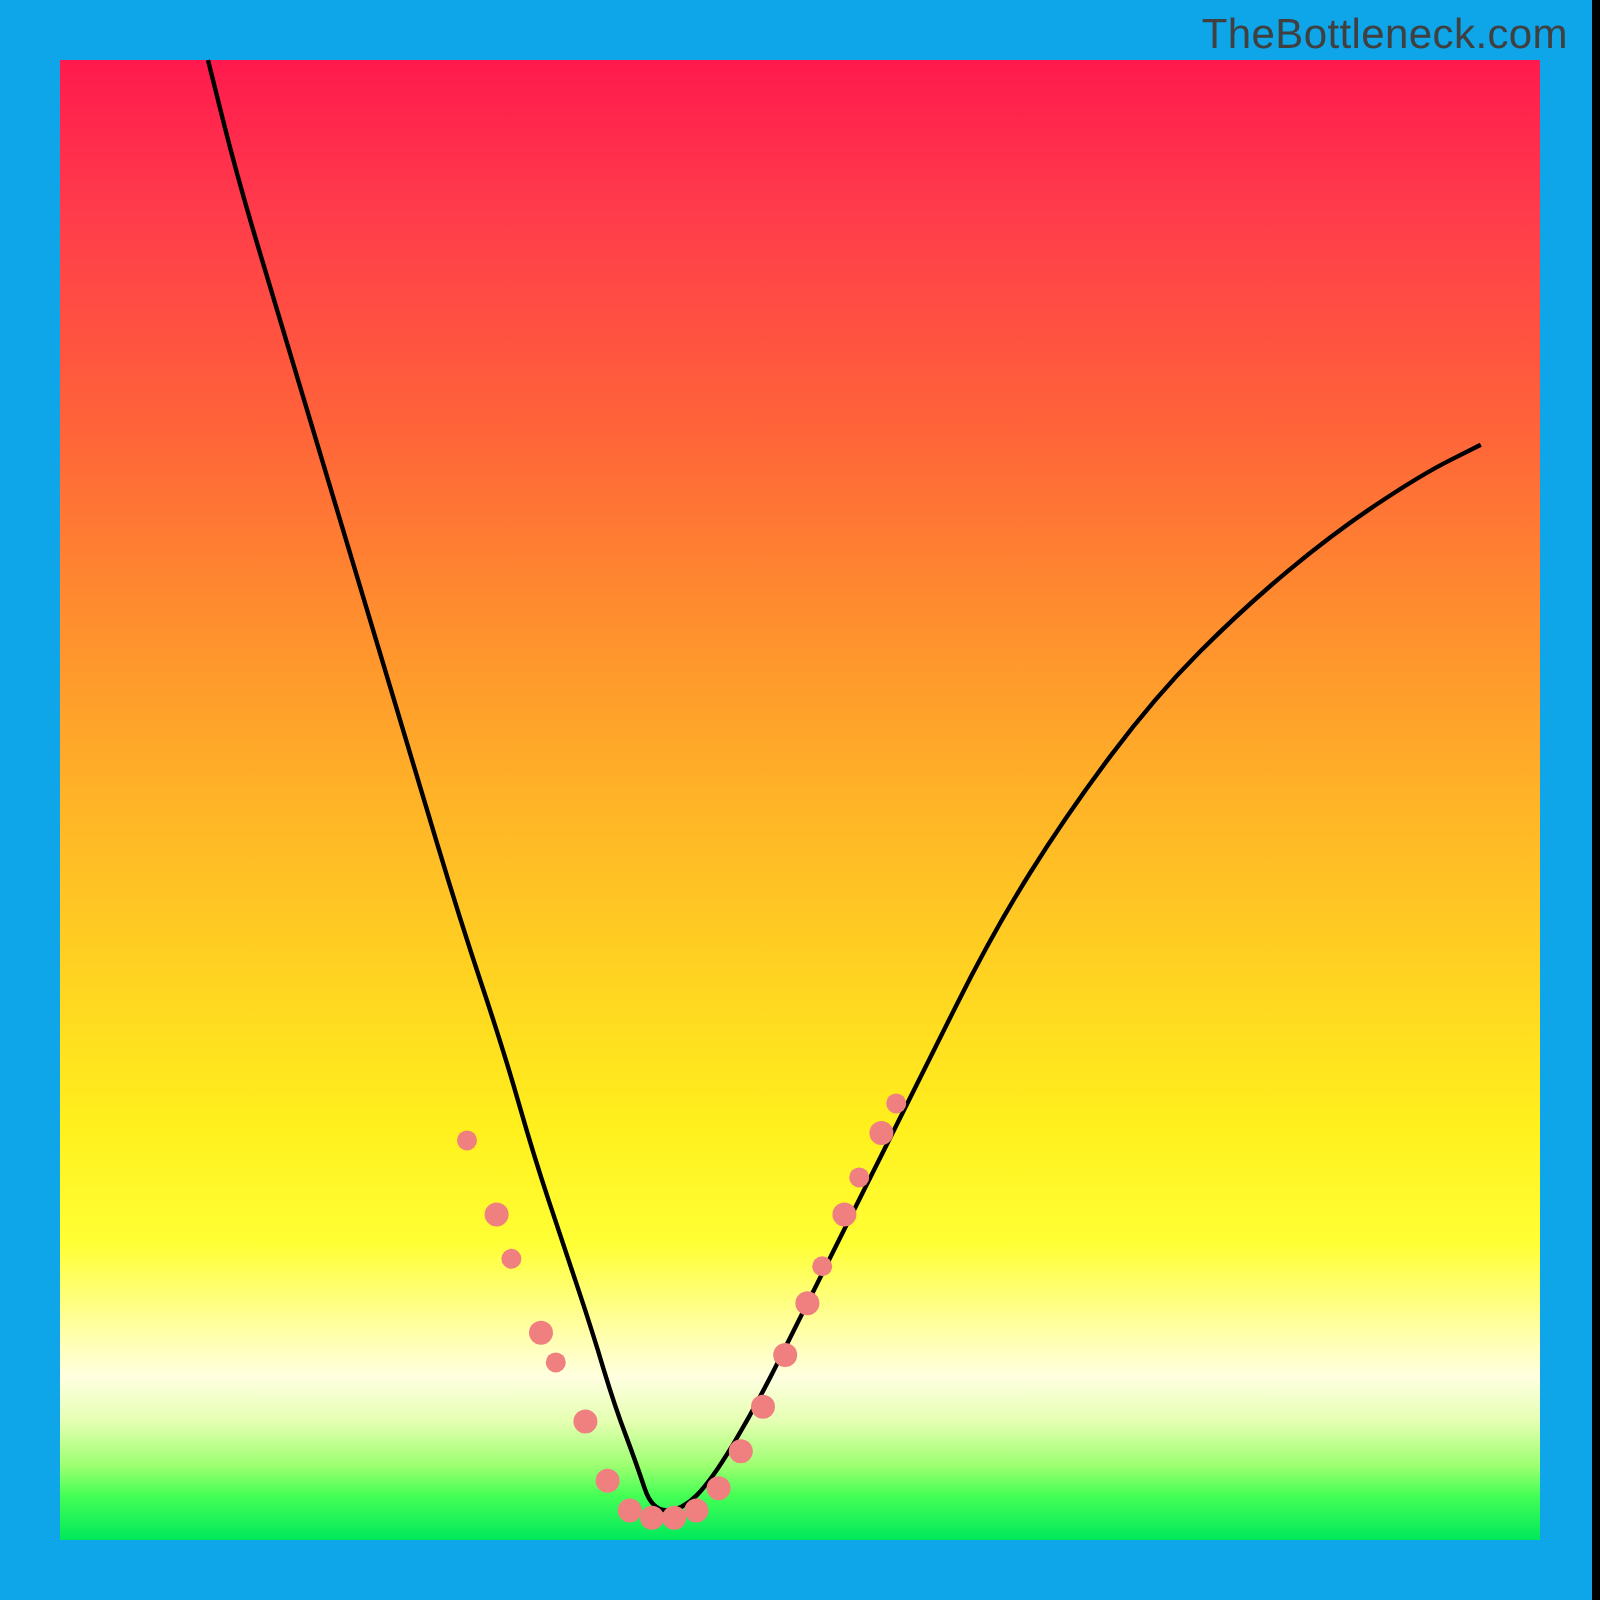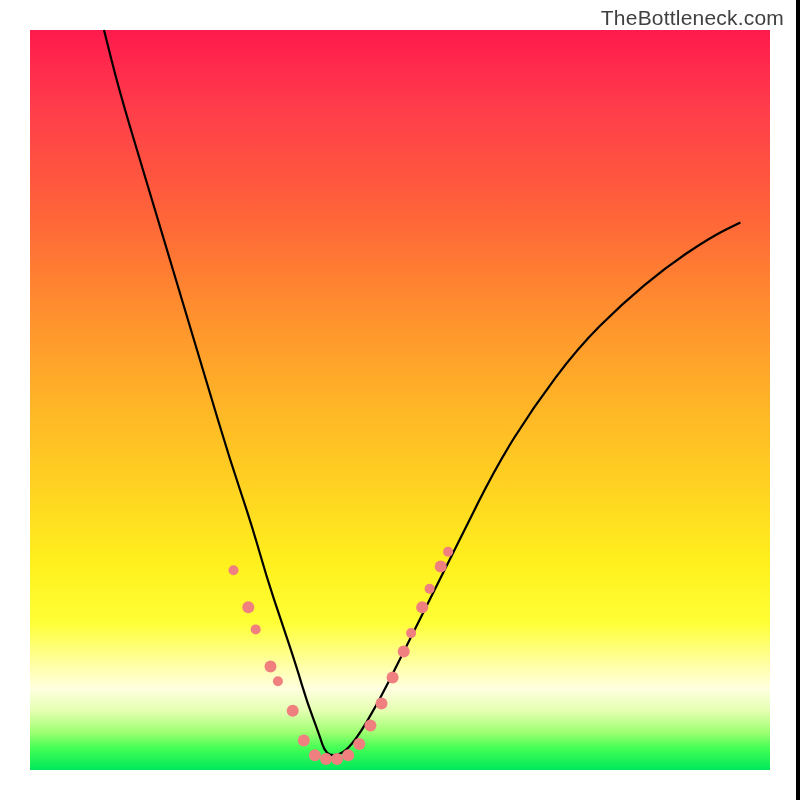--- a/index.html
+++ b/index.html
@@ -10,21 +10,21 @@
     overflow: hidden;
     background: #000;
     font-family: Arial, Helvetica, sans-serif;
   }
   .frame {
     position: absolute;
     left: 0;
     top: 0;
     width: 796px;
     height: 800px;
-    background: #ffffff;
+    background: #0ea5e9;
   }
   .plot {
     position: absolute;
     left: 30px;
     top: 30px;
     width: 740px;
     height: 740px;
     background: linear-gradient(to bottom,
       #ff1a4d 0%,
       #ff3b4b 10%,

